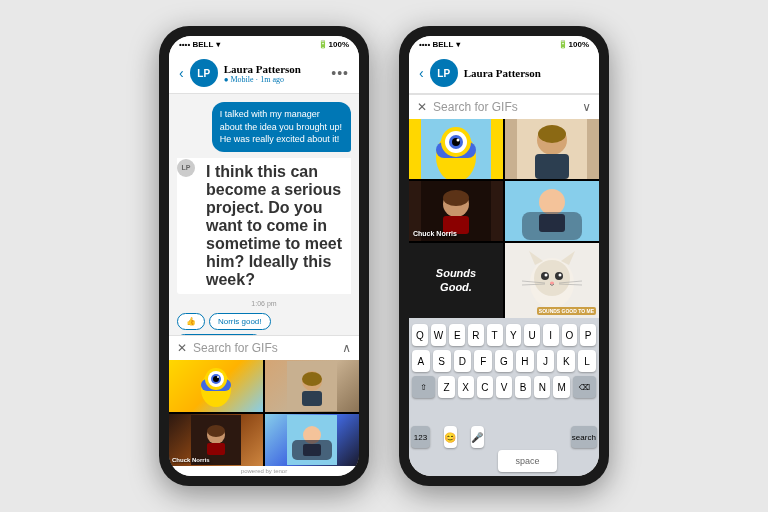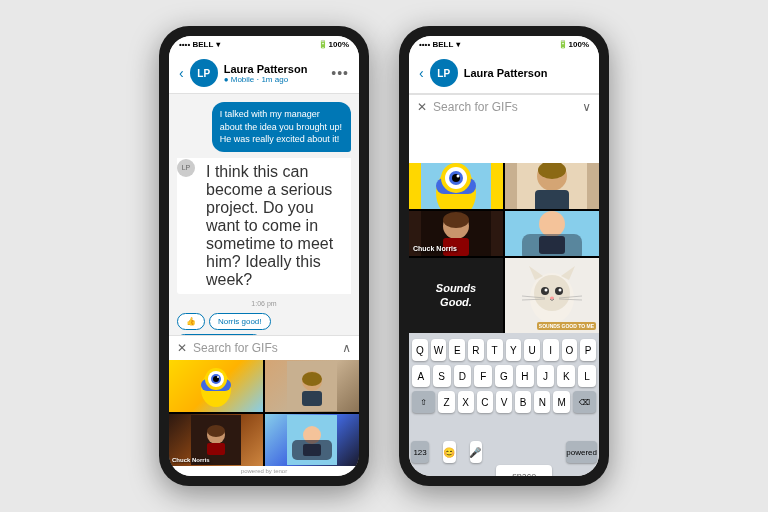--- a/index.html
+++ b/index.html
@@ -72,20 +72,21 @@
       display: flex;
       align-items: center;
       justify-content: center;
       color: #fff;
       font-size: 10px;
       font-weight: 600;
       flex-shrink: 0;
     }
     .header-info {
       flex: 1;
+      font-family: Liberation Serif, serif;
     }
     .header-name {
       font-size: 11px;
       font-weight: 600;
       color: #000;
     }
     .header-status {
       font-size: 8px;
       color: #0077b5;
     }
@@ -120,20 +121,21 @@
       border-bottom-right-radius: 3px;
     }
     .msg-received {
       background: #fff;
       color: #333;
       align-self: flex-start;
       border-bottom-left-radius: 3px;
       display: flex;
       gap: 4px;
       align-items: flex-start;
+      font-weight: bold;
     }
     .msg-received .avatar-small {
       width: 18px;
       height: 18px;
       border-radius: 50%;
       background: #ccc;
       flex-shrink: 0;
       display: flex;
       align-items: center;
       justify-content: center;
@@ -434,21 +436,21 @@
         <div class="header-name">Laura Patterson</div>
       </div>
     </div>
 
     <div class="gif-search-bar">
       <span class="gif-search-x">✕</span>
       <span class="gif-search-input">Search for GIFs</span>
       <span class="gif-chevron">∨</span>
     </div>
 
-    <div style="display:grid;grid-template-columns:1fr 1fr;gap:2px;background:#000;height:170px;margin-top:44px;">
+    <div style="display:grid;grid-template-columns:1fr 1fr;gap:2px;background:#000;height:199px;">
 
       <div style="overflow:hidden;background:#ffd700;display:flex;align-items:center;justify-content:center;">
         <svg width="70" height="75" viewBox="0 0 70 75">
           <rect width="70" height="75" fill="#87ceeb"></rect>
           <ellipse cx="35" cy="45" rx="20" ry="25" fill="#ffd700"></ellipse>
           <rect x="15" y="30" width="40" height="16" rx="8" fill="#4169e1"></rect>
           <circle cx="35" cy="30" r="15" fill="#ffd700"></circle>
           <circle cx="35" cy="30" r="11" fill="#fff"></circle>
           <circle cx="35" cy="30" r="7" fill="#4169e1"></circle>
           <circle cx="35" cy="30" r="4" fill="#000"></circle>
@@ -548,17 +550,17 @@
         <div class="key">N</div>
         <div class="key">M</div>
         <div class="key key-special key-delete">⌫</div>
       </div>
 
       <div class="keyboard-bottom-row">
         <div class="key key-special" style="font-size:8px;width:26px;">123</div>
         <div class="key" style="width:18px;">😊</div>
         <div class="key" style="width:18px;">🎤</div>
         <div class="key key-space" style="font-size:9px;color:#666;">space</div>
-        <div class="key key-special key-search">powered</div>
+        <div class="key key-special key-search">search</div>
       </div>
     </div>
   </div>
 </div>
 
 </body></html>

